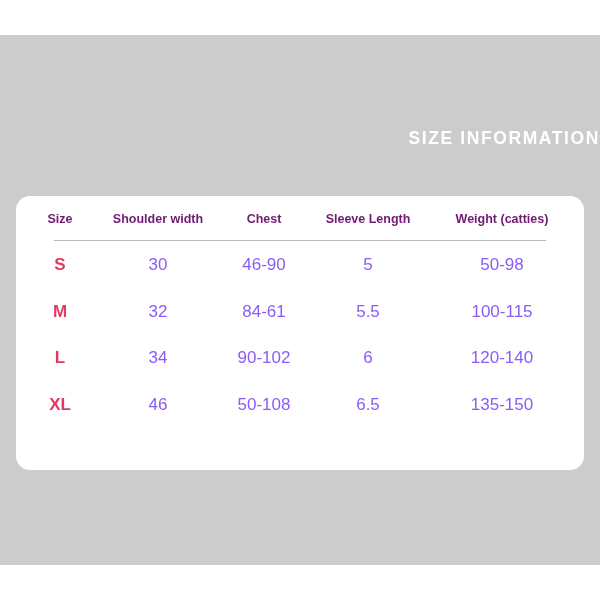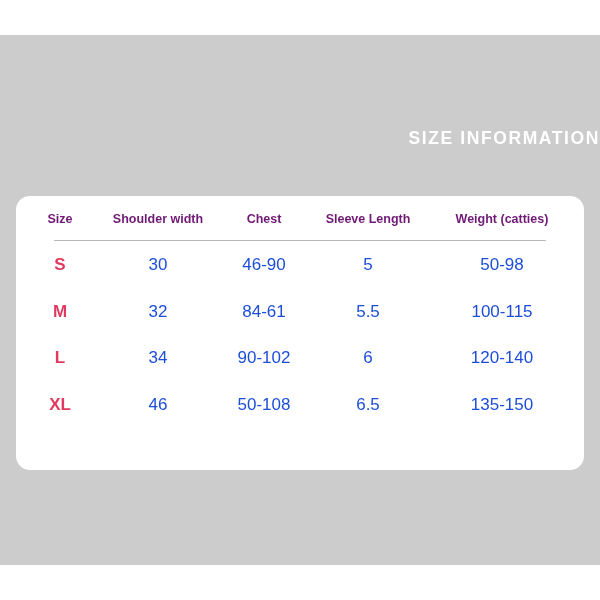--- a/index.html
+++ b/index.html
@@ -89,21 +89,21 @@
     height: 1px;
     background: #b9b9b9;
   }
 
   .table tbody tr {
     height: 46.5px;
   }
 
   .table tbody td {
     font-size: 17px;
-    color: #1d4ed8;
+    color: #8b5cf6;
     font-weight: normal;
   }
 
   .table tbody td.size-cell {
     color: #e03a61;
     font-weight: bold;
     font-size: 17px;
   }
 
   

